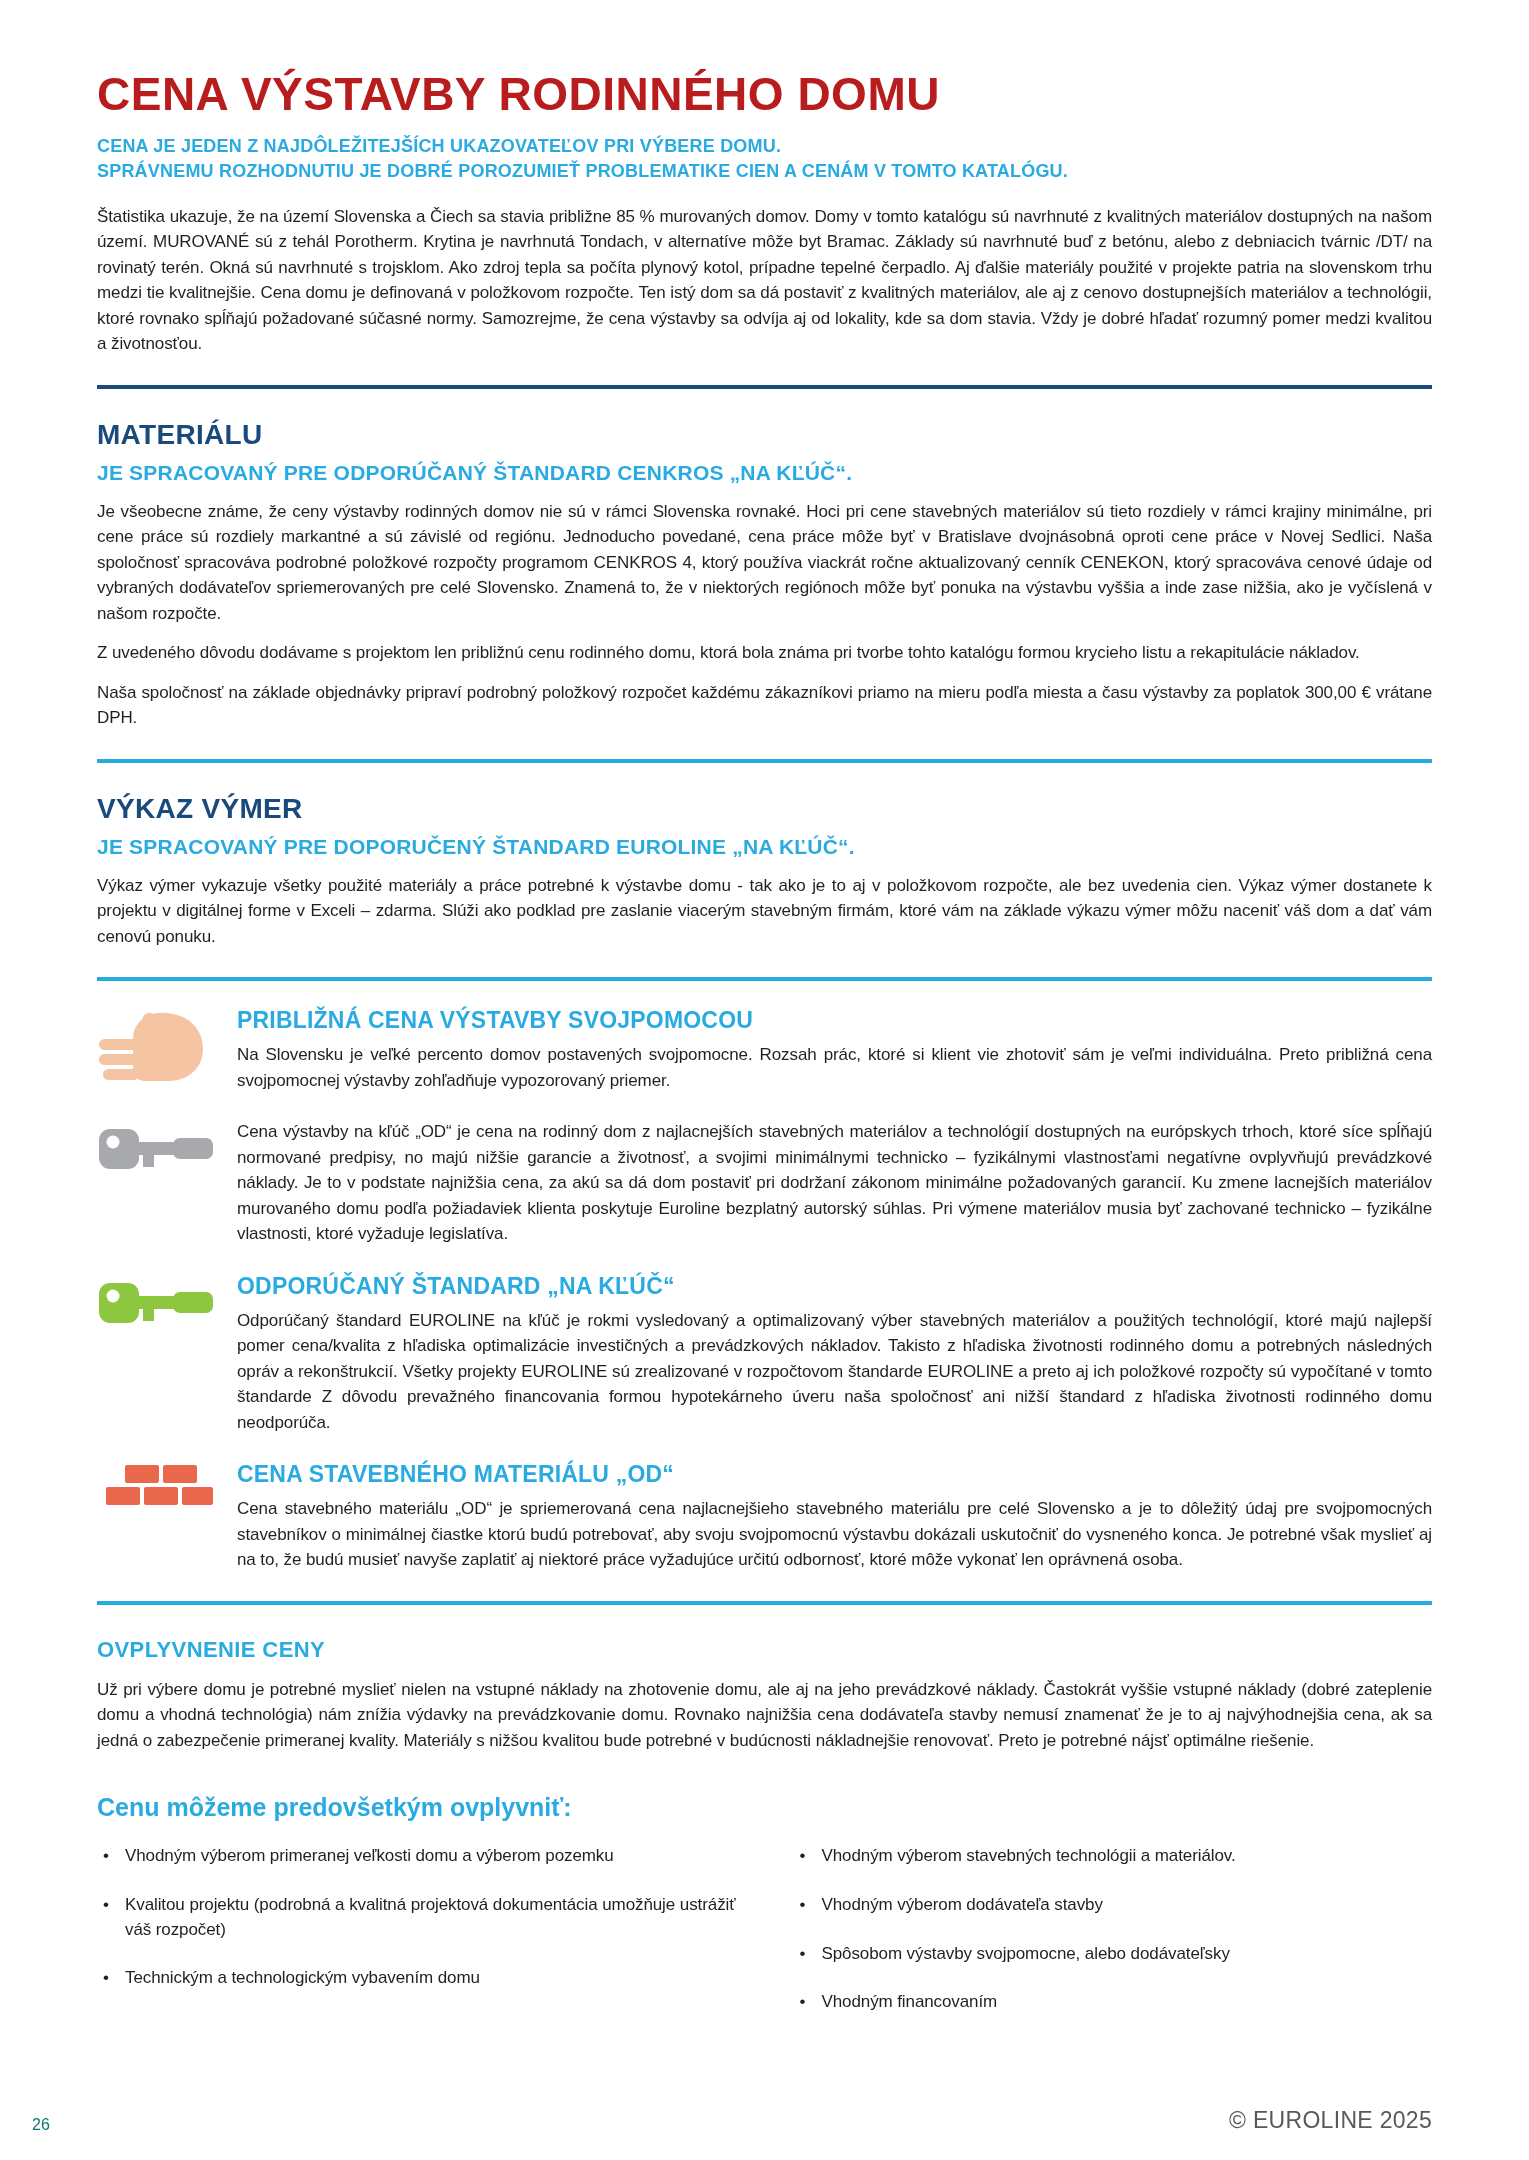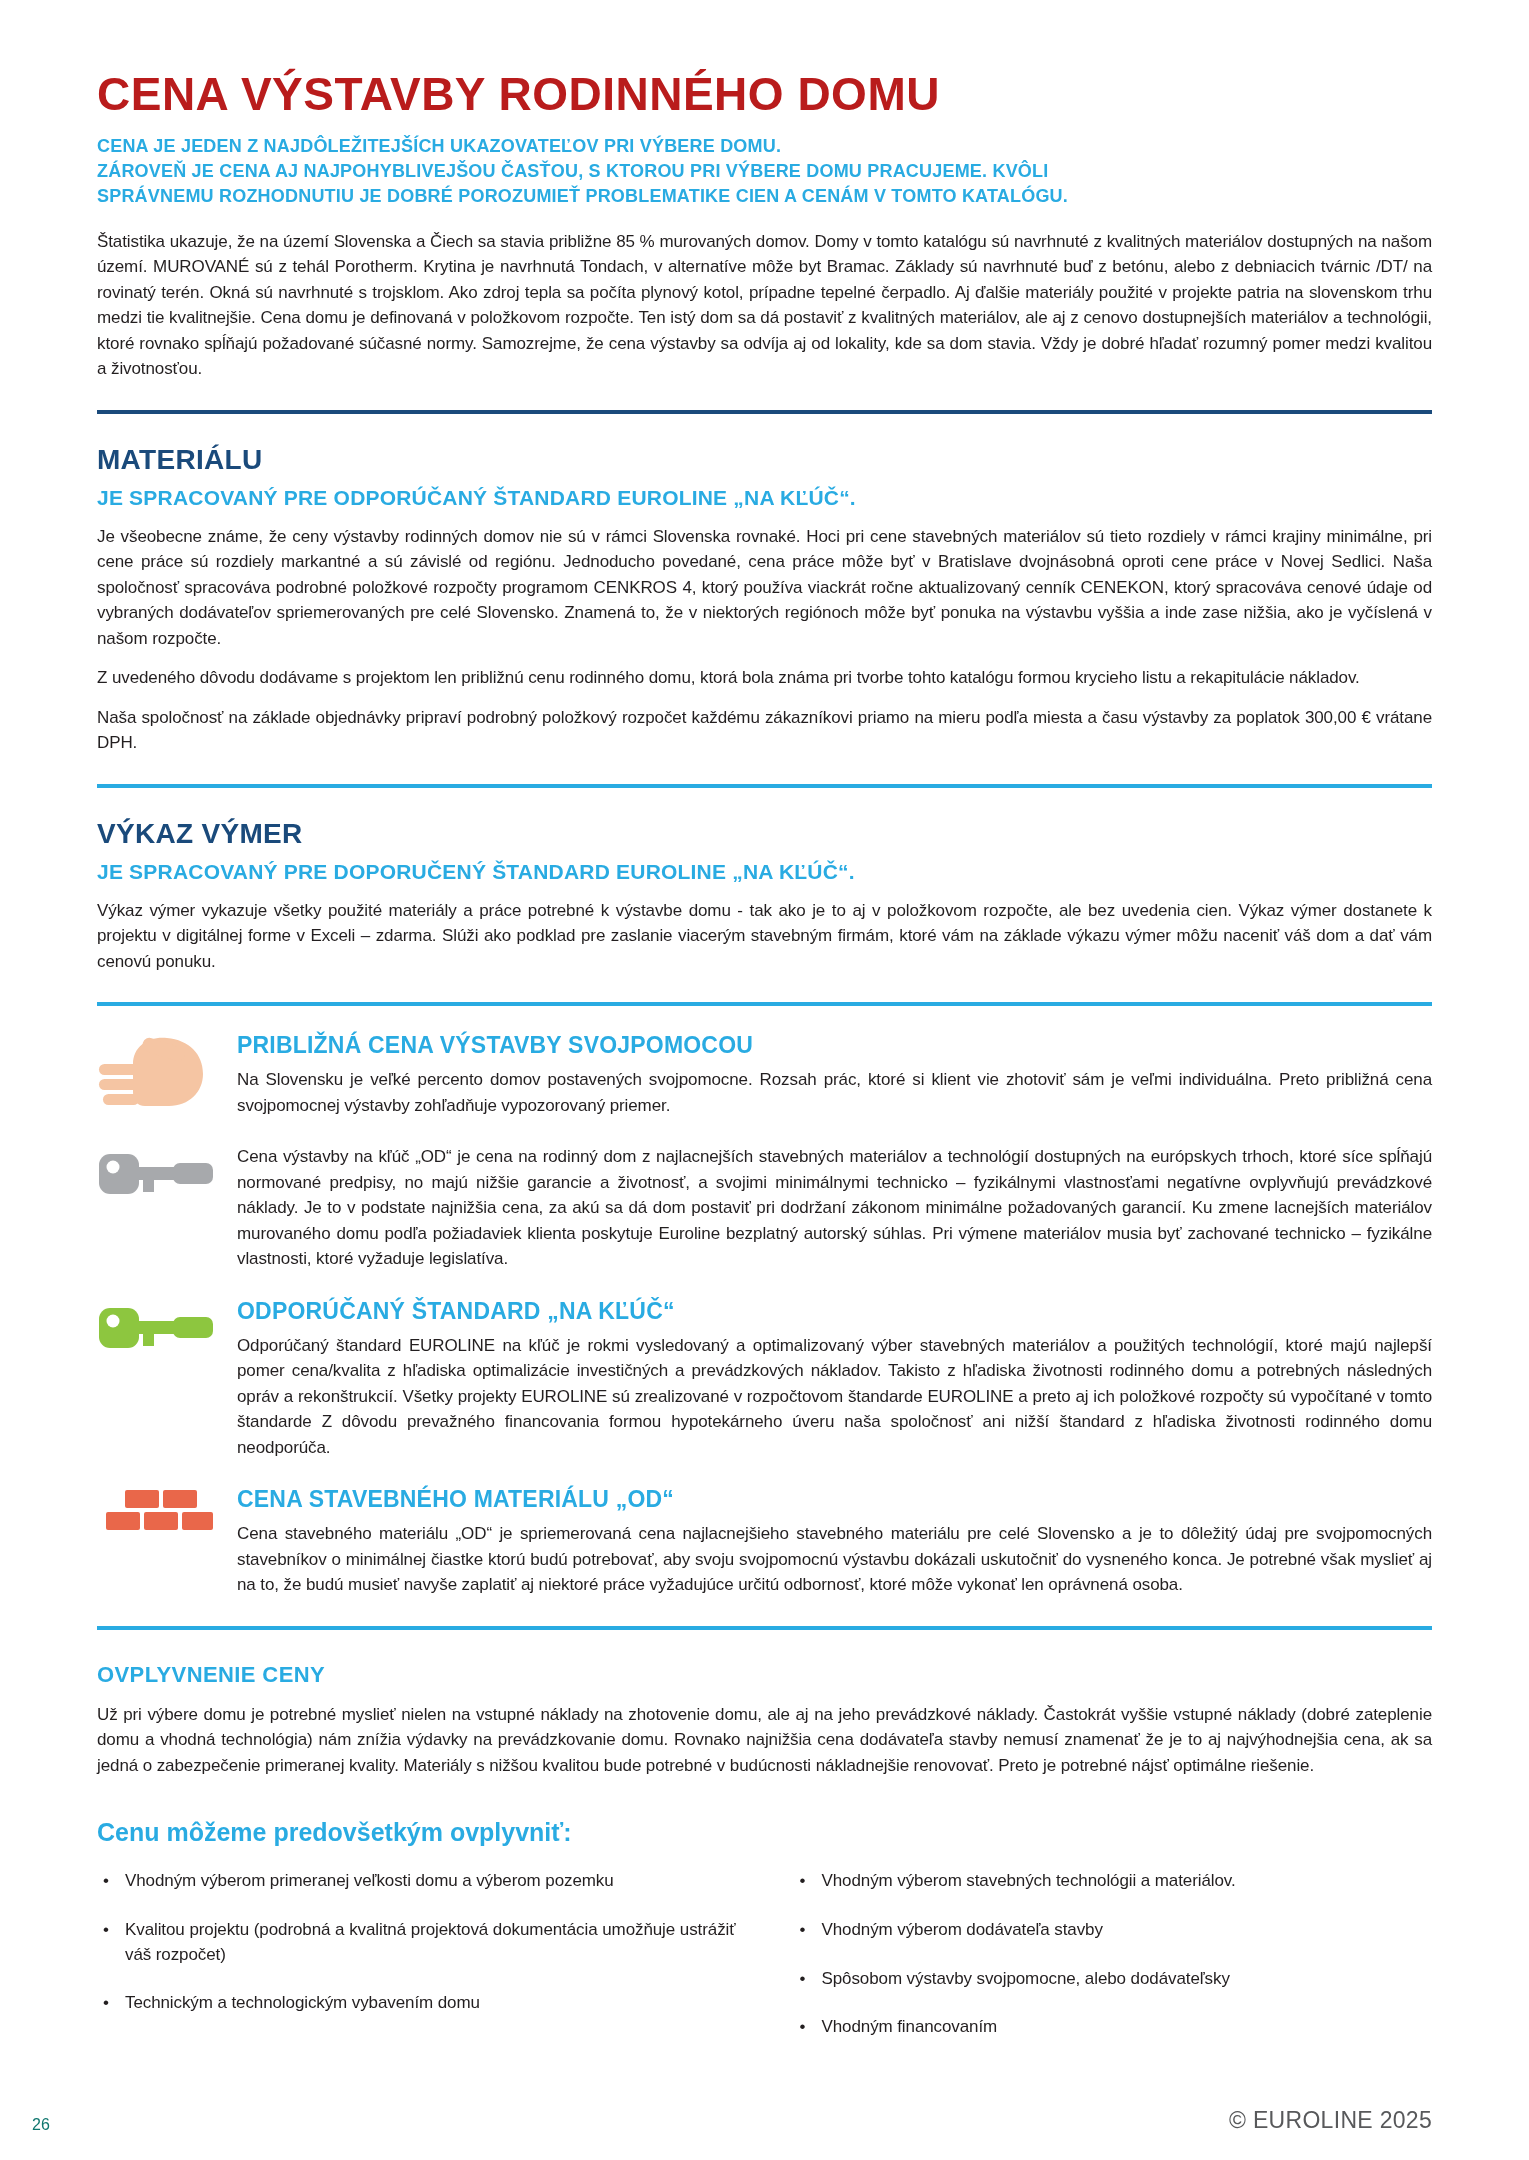--- a/index.html
+++ b/index.html
@@ -80,30 +80,29 @@
 </head>
 <body>
 
 <div class="page">
   <div class="content">
 
     <h1 class="h1">CENA VÝSTAVBY RODINNÉHO DOMU</h1>
 
     <div class="lead">
       <div>CENA JE JEDEN Z NAJDÔLEŽITEJŠÍCH UKAZOVATEĽOV PRI VÝBERE DOMU.</div>
-      <div>ZÁROVEŇ JE CENA AJ NAJPOHYBLIVEJŠOU ČASŤOU, S KTOROU PRI VÝBERE DOMU PRACUJEME. KVÔLI</div>
       <div>SPRÁVNEMU ROZHODNUTIU JE DOBRÉ POROZUMIEŤ PROBLEMATIKE CIEN A CENÁM V TOMTO KATALÓGU.</div>
     </div>
 
     <p class="para intro">Štatistika ukazuje, že na území Slovenska a Čiech sa stavia približne 85 % murovaných domov. Domy v tomto katalógu sú navrhnuté z kvalitných materiálov dostupných na našom území. MUROVANÉ sú z tehál Porotherm. Krytina je navrhnutá Tondach, v alternatíve môže byt Bramac. Základy sú navrhnuté buď z betónu, alebo z debniacich tvárnic /DT/ na rovinatý terén. Okná sú navrhnuté s trojsklom. Ako zdroj tepla sa počíta plynový kotol, prípadne tepelné čerpadlo. Aj ďalšie materiály použité v projekte patria na slovenskom trhu medzi tie kvalitnejšie. Cena domu je definovaná v položkovom rozpočte. Ten istý dom sa dá postaviť z kvalitných materiálov, ale aj z cenovo dostupnejších materiálov a technológii, ktoré rovnako spĺňajú požadované súčasné normy. Samozrejme, že cena výstavby sa odvíja aj od lokality, kde sa dom stavia. Vždy je dobré hľadať rozumný pomer medzi kvalitou a životnosťou.</p>
 
     <div class="rule rule-navy"></div>
 
     <h2 class="sec-title">MATERIÁLU</h2>
-    <div class="sec-sub">JE SPRACOVANÝ PRE ODPORÚČANÝ ŠTANDARD EUROLINE „NA KĽÚČ“.</div>
+    <div class="sec-sub">JE SPRACOVANÝ PRE ODPORÚČANÝ ŠTANDARD CENKROS „NA KĽÚČ“.</div>
     <p class="para">Je všeobecne známe, že ceny výstavby rodinných domov nie sú v rámci Slovenska rovnaké. Hoci pri cene stavebných materiálov sú tieto rozdiely v rámci krajiny minimálne, pri cene práce sú rozdiely markantné a sú závislé od regiónu. Jednoducho povedané, cena práce môže byť v Bratislave dvojnásobná oproti cene práce v Novej Sedlici. Naša spoločnosť spracováva podrobné položkové rozpočty programom CENKROS 4, ktorý používa viackrát ročne aktualizovaný cenník CENEKON, ktorý spracováva cenové údaje od vybraných dodávateľov spriemerovaných pre celé Slovensko. Znamená to, že v niektorých regiónoch môže byť ponuka na výstavbu vyššia a inde zase nižšia, ako je vyčíslená v našom rozpočte.</p>
     <p class="para">Z uvedeného dôvodu dodávame s projektom len približnú cenu rodinného domu, ktorá bola známa pri tvorbe tohto katalógu formou krycieho listu a rekapitulácie nákladov.</p>
     <p class="para">Naša spoločnosť na základe objednávky pripraví podrobný položkový rozpočet každému zákazníkovi priamo na mieru podľa miesta a času výstavby za poplatok  300,00 € vrátane DPH.</p>
 
     <div class="rule rule-cyan"></div>
 
     <h2 class="sec-title">VÝKAZ VÝMER</h2>
     <div class="sec-sub">JE SPRACOVANÝ PRE DOPORUČENÝ ŠTANDARD EUROLINE „NA KĽÚČ“.</div>
     <p class="para">Výkaz výmer vykazuje všetky použité materiály a práce potrebné k výstavbe domu - tak ako je to aj v položkovom rozpočte, ale bez uvedenia cien. Výkaz výmer dostanete k projektu v digitálnej forme v Exceli – zdarma. Slúži ako podklad pre zaslanie viacerým stavebným firmám, ktoré vám na základe výkazu výmer môžu naceniť váš dom a dať vám cenovú ponuku.</p>
 

